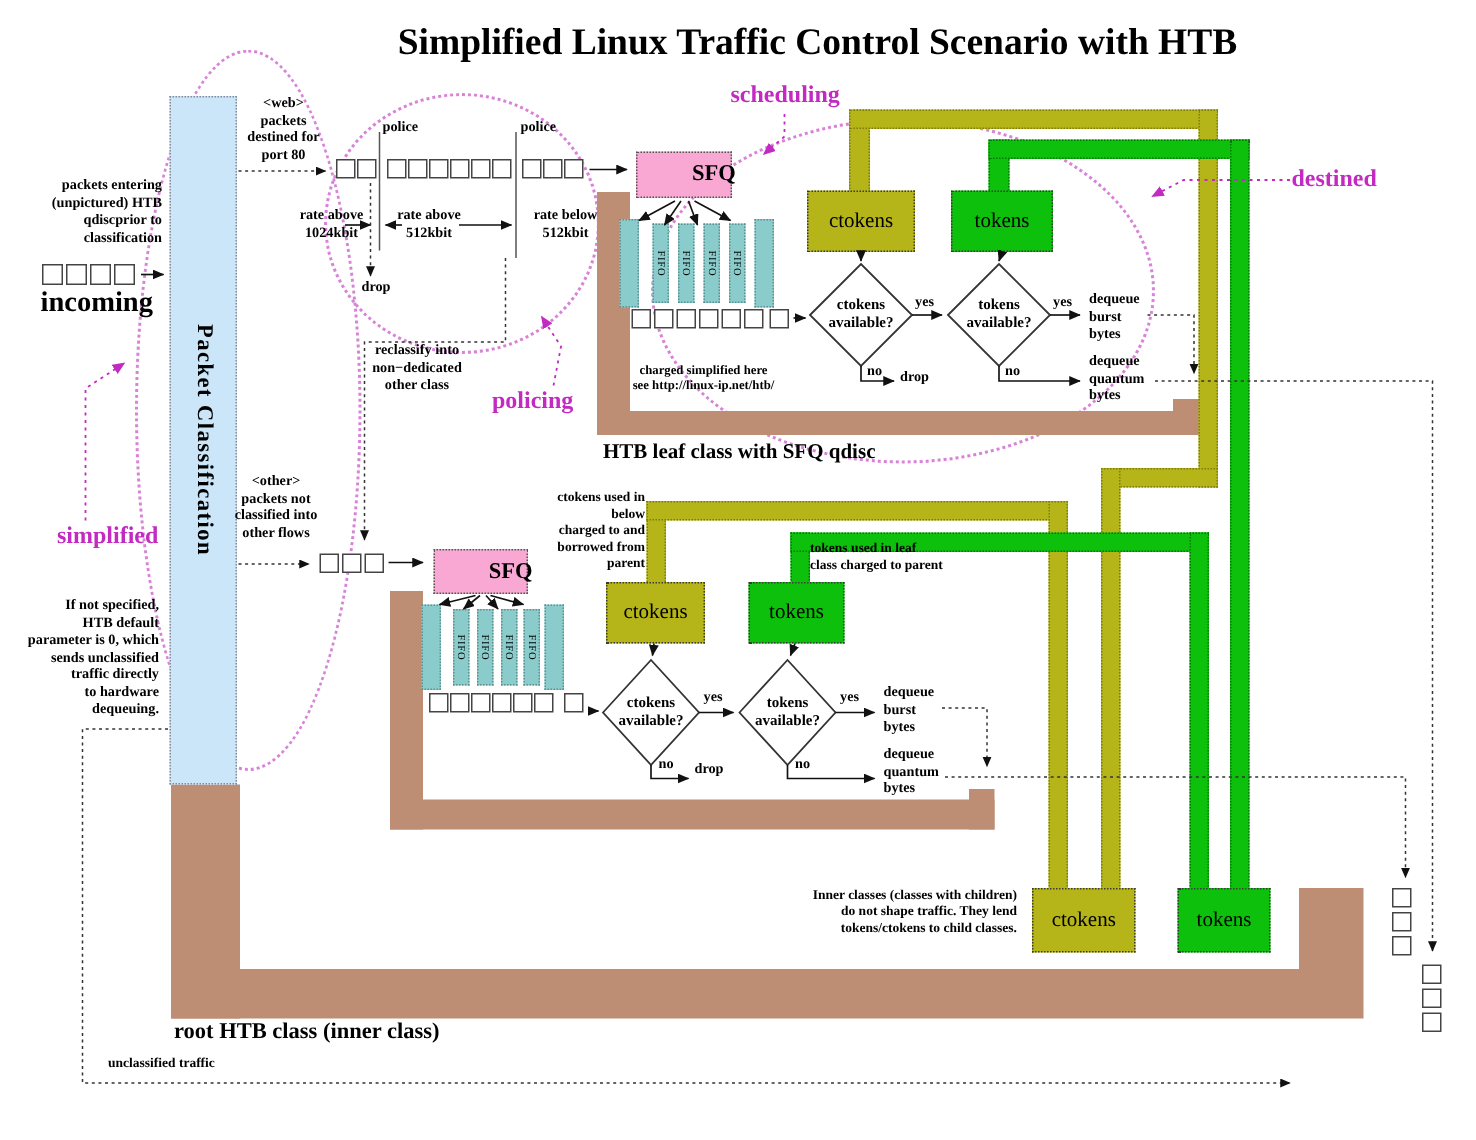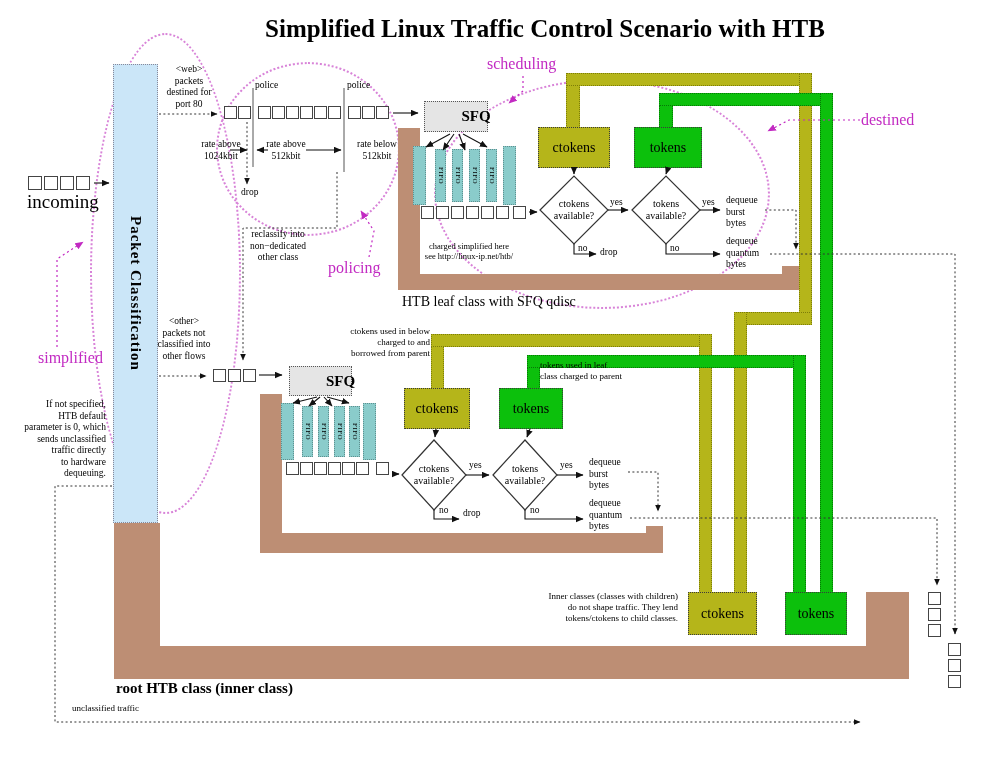--- a/index.html
+++ b/index.html
@@ -1,30 +1,30 @@
 <!DOCTYPE html>
 <html><head>
 <meta charset="utf-8">
 <style>
   html,body{margin:0;padding:0;background:#fff;}
   #canvas{position:relative;width:984px;height:760px;background:#ffffff;overflow:hidden;
           font-family:"Liberation Serif",serif;color:#000;}
   .t{position:absolute;font-family:"Liberation Serif",serif;font-size:9.5px;line-height:1.22;
-     color:#000;white-space:pre-line;z-index:7;}
+     color:#000;white-space:pre-line;z-index:7;font-weight:bold;}
   .ctr{text-align:center;}
   .rgt{text-align:right;}
   .mag{color:#c22ac2;font-size:16px;}
   .ellipse{position:absolute;border:2px dotted #d883d8;border-radius:50%;z-index:1;}
   .brown{position:absolute;background:#bd8e74;z-index:2;}
   .tube-o{position:absolute;background:#b5b51a;border:1px dotted #7d7d08;box-sizing:border-box;z-index:3;}
   .tube-g{position:absolute;background:#0cc00c;border:1px dotted #067806;box-sizing:border-box;z-index:3;}
   .sq{position:absolute;width:13px;height:13px;background:#fff;border:1.5px solid #444;
       box-sizing:border-box;z-index:5;}
   .sq14{width:14px;height:14px;}
-  .tealbox{position:absolute;background:#e5e5e5;border:1px dotted #555;box-sizing:border-box;
+  .tealbox{position:absolute;background:#f9a8d4;border:1px dotted #555;box-sizing:border-box;
       display:flex;align-items:center;justify-content:center;z-index:5;
       font-weight:bold;font-size:15px;padding-left:40px;}
   .bar{position:absolute;background:#8acccb;border:1px dotted #5f8f8f;box-sizing:border-box;z-index:5;
       display:flex;align-items:center;justify-content:center;}
   .bar .v{writing-mode:vertical-rl;font-size:7px;letter-spacing:0.5px;font-family:"Liberation Serif",serif;}
   .tok{position:absolute;border:1px dotted #3a3a3a;box-sizing:border-box;display:flex;align-items:center;
       justify-content:center;font-size:14px;z-index:5;}
   .tok.olive{background:#b5b51a;}
   .tok.green{background:#0cc00c;}
   .bluecol{position:absolute;background:#cbe6f8;border:1px dotted #889;box-sizing:border-box;
@@ -243,20 +243,24 @@
     <g stroke="#c22ac2" stroke-width="1.2" fill="none" stroke-dasharray="2 3" marker-end="url(#mm)">
       <path d="M523,76 L523,91 L509,103"></path>
       <path d="M369,257 L374,231 L361,211"></path>
       <path d="M57,347 L57,259 L83,242"></path>
       <path d="M860,120 L789,120 L768,131"></path>
     </g>
   </svg>
 
   <div class="t ctr" style="left:100px;top:14px;width:890px;font-size:25px;font-weight:bold;">Simplified Linux  Traffic Control Scenario with HTB</div>
 
+  <div class="t rgt" style="left:28px;top:119px;width:80px;">packets entering
+(unpictured) HTB
+qdiscprior to
+classification</div>
   <div class="t" style="left:27px;top:190px;font-size:19px;">incoming</div>
   <div class="t mag" style="left:38px;top:348px;">simplified</div>
   <div class="t rgt" style="left:8px;top:399px;width:98px;">If not specified,
 HTB default
 parameter is 0, which
 sends unclassified
 traffic directly
 to hardware
 dequeuing.</div>
 

